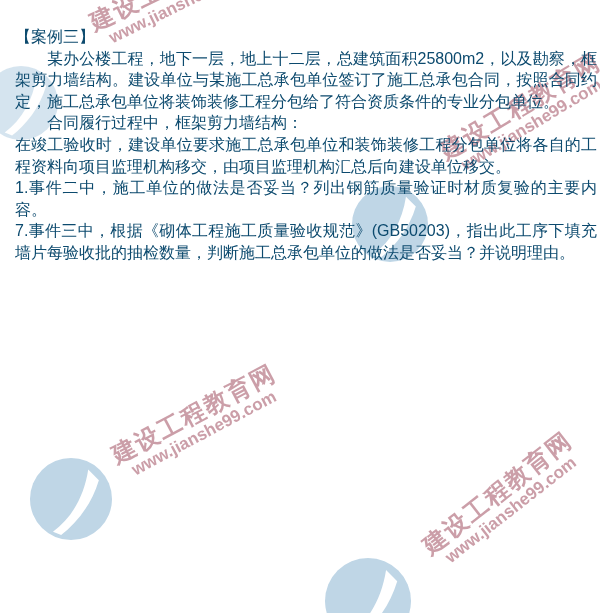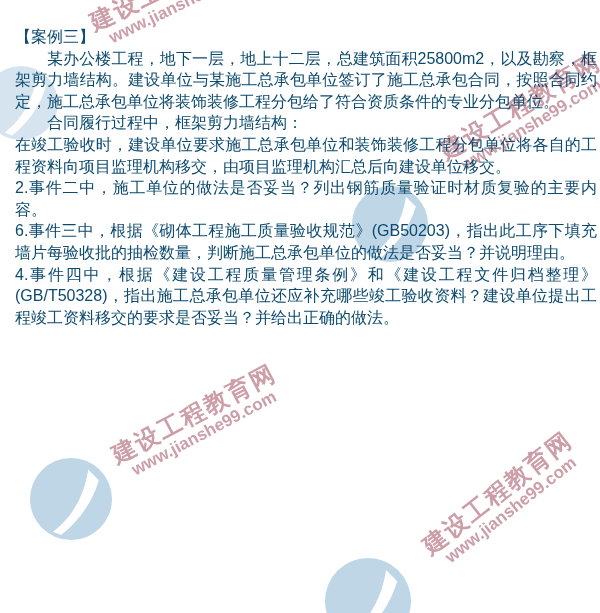--- a/index.html
+++ b/index.html
@@ -113,18 +113,17 @@
       <div class="wm-cn">建设工程教育网</div>
       <div class="wm-url">www.jianshe99.com</div>
     </div>
   </div>
 
   <div class="content">
     <p>【案例三】</p>
     <p class="indent">某办公楼工程，地下一层，地上十二层，总建筑面积25800m2，以及勘察，框架剪力墙结构。建设单位与某施工总承包单位签订了施工总承包合同，按照合同约定，施工总承包单位将装饰装修工程分包给了符合资质条件的专业分包单位。</p>
     <p class="indent">合同履行过程中，框架剪力墙结构：</p>
     <p>在竣工验收时，建设单位要求施工总承包单位和装饰装修工程分包单位将各自的工程资料向项目监理机构移交，由项目监理机构汇总后向建设单位移交。</p>
-    <p>2.事件二中，施工单位的做法是否妥当？列出钢筋质量验证时材质复验的主要内容。</p>
-    <p>6.事件三中，根据《砌体工程施工质量验收规范》(GB50203)，指出此工序下填充墙片每验收批的抽检数量，判断施工总承包单位的做法是否妥当？并说明理由。</p>
-    <p>4.事件四中，根据《建设工程质量管理条例》和《建设工程文件归档整理》(GB/T50328)，指出施工总承包单位还应补充哪些竣工验收资料？建设单位提出工程竣工资料移交的要求是否妥当？并给出正确的做法。</p>
+    <p>1.事件二中，施工单位的做法是否妥当？列出钢筋质量验证时材质复验的主要内容。</p>
+    <p>7.事件三中，根据《砌体工程施工质量验收规范》(GB50203)，指出此工序下填充墙片每验收批的抽检数量，判断施工总承包单位的做法是否妥当？并说明理由。</p>
   </div>
 
 </div>
 
 </body></html>

